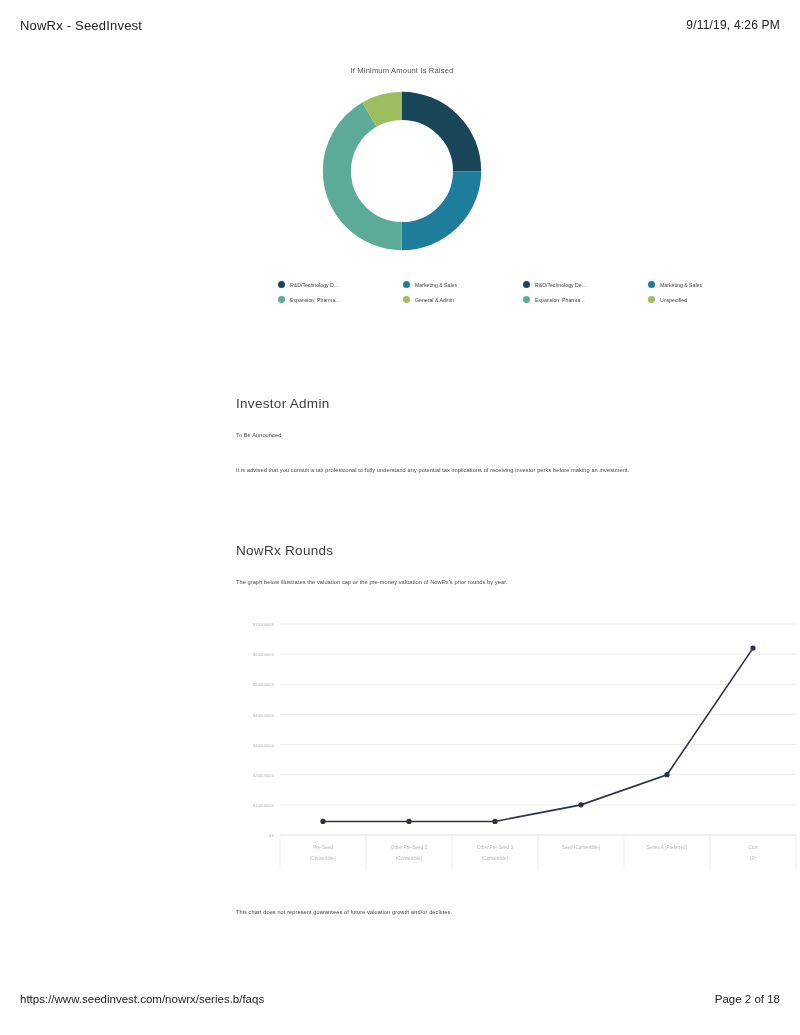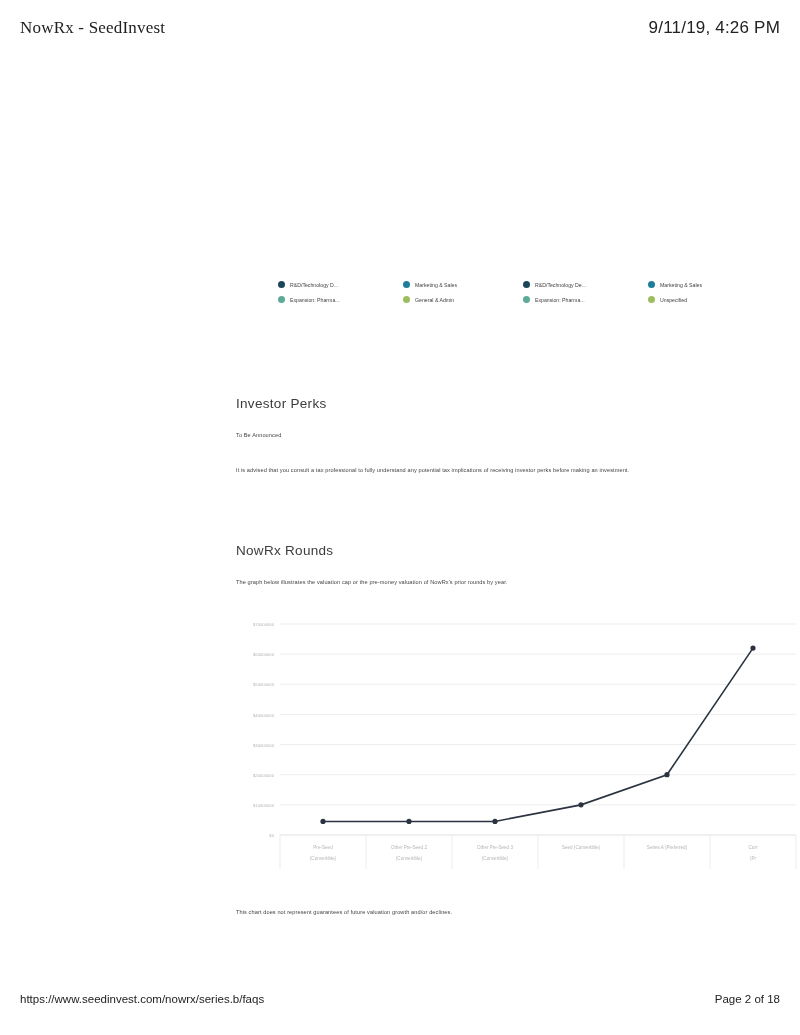--- a/index.html
+++ b/index.html
@@ -21,30 +21,29 @@
     position: absolute;
     top: 18px;
     left: 0;
     width: 800px;
     height: 22px;
   }
   .page-header .doc-title {
     position: absolute;
     left: 20px;
     top: 0;
-    font-size: 17px;
+    font-size: 13px;
     color: #222;
     letter-spacing: 0.2px;
-    font-family: Liberation Serif, serif;
   }
   .page-header .doc-timestamp {
     position: absolute;
     right: 20px;
     top: 0;
-    font-size: 17px;
+    font-size: 12px;
     color: #222;
     letter-spacing: 0.2px;
   }
 
   
   .donuts {
     position: absolute;
     top: 60px;
     left: 0;
     width: 800px;
@@ -167,20 +166,33 @@
 </head>
 <body>
 
 <div class="page-header">
   <div class="doc-title">NowRx - SeedInvest</div>
   <div class="doc-timestamp">9/11/19, 4:26 PM</div>
 </div>
 
 <div class="donuts">
 
+  <div class="donut-block left">
+    <div class="donut-title">If Minimum Amount Is Raised</div>
+    <div class="donut-svg-wrap">
+      <svg width="176" height="176" viewBox="0 0 100 100">
+        <g transform="rotate(-90 50 50)">
+          <circle id="min-seg-0" cx="50" cy="50" r="37" fill="none" stroke-width="16" stroke="#1a4659" stroke-dasharray="58.119464091411174 232.4778563656447" stroke-dashoffset="0"></circle>
+          <circle id="min-seg-1" cx="50" cy="50" r="37" fill="none" stroke-width="16" stroke="#1f7d9c" stroke-dasharray="58.119464091411174 232.4778563656447" stroke-dashoffset="-58.119464091411174"></circle>
+          <circle id="min-seg-2" cx="50" cy="50" r="37" fill="none" stroke-width="16" stroke="#5cab98" stroke-dasharray="96.47831039174254 232.4778563656447" stroke-dashoffset="-116.23892818282235"></circle>
+          <circle id="min-seg-3" cx="50" cy="50" r="37" fill="none" stroke-width="16" stroke="#9dbd5e" stroke-dasharray="19.760617791079802 232.4778563656447" stroke-dashoffset="-212.7172385745649"></circle>
+        </g>
+      </svg>
+    </div>
+  </div>
 
 </div>
 
 <div class="legend left">
   <div class="legend-item">
     <span class="legend-swatch" style="background: rgb(26, 70, 89);"></span>
     <span class="legend-label">R&amp;D/Technology D...</span>
   </div>
   <div class="legend-item">
     <span class="legend-swatch" style="background: rgb(31, 125, 156);"></span>
@@ -208,21 +220,21 @@
   <div class="legend-item">
     <span class="legend-swatch" style="background: rgb(92, 171, 152);"></span>
     <span class="legend-label">Expansion: Pharma...</span>
   </div>
   <div class="legend-item">
     <span class="legend-swatch" style="background: rgb(157, 189, 94);"></span>
     <span class="legend-label">Unspecified</span>
   </div>
 </div>
 
-<div class="section-heading" id="investor-perks-heading">Investor Perks</div>
+<div class="section-heading" id="investor-perks-heading">Investor Admin</div>
 <div class="body-text" id="investor-perks-tba">To Be Announced</div>
 <div class="body-text" id="investor-perks-note">It is advised that you consult a tax professional to fully understand any potential tax implications of receiving investor perks before making an investment.</div>
 
 <div class="section-heading" id="prior-rounds-heading">NowRx Rounds</div>
 <div class="body-text" id="prior-rounds-desc">The graph below illustrates the valuation cap or the pre-money valuation of NowRx's prior rounds by year.</div>
 
 <div class="line-chart">
   <svg id="line-chart-svg" width="564" height="285">
       <line x1="44" y1="225" x2="560" y2="225" stroke="#e8e8e8" stroke-width="0.8"></line>
       <text x="38" y="227.2" text-anchor="end" font-size="4.2" fill="#b5b5b5" font-family="&quot;Liberation Sans&quot;, sans-serif">$0</text>

